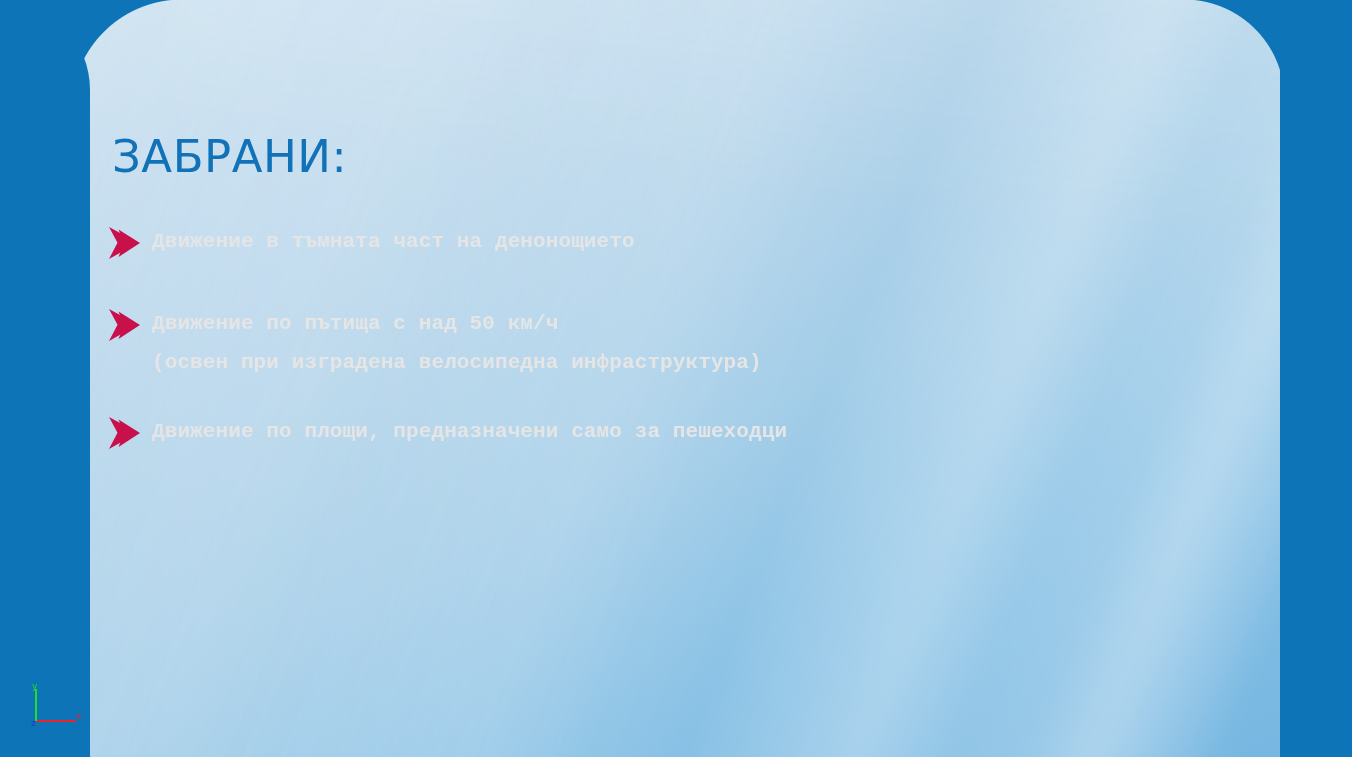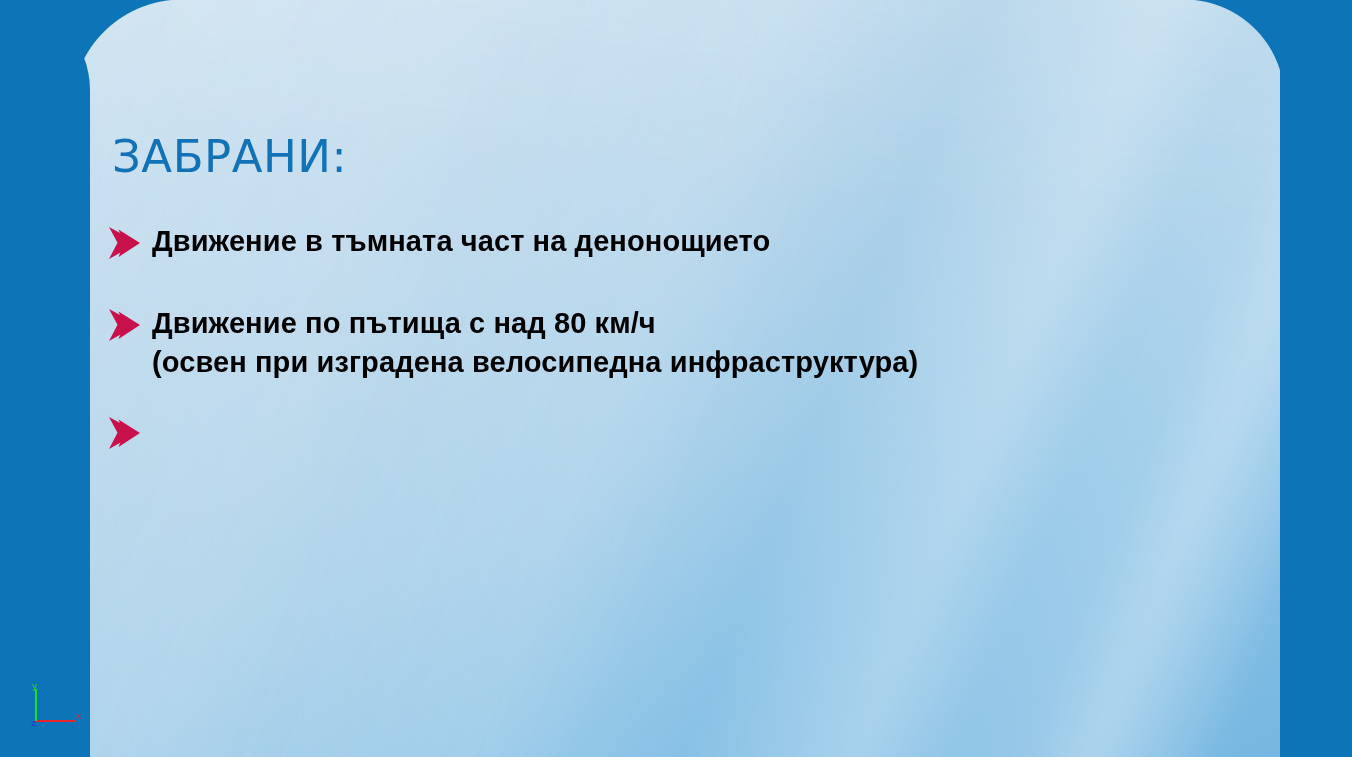--- a/index.html
+++ b/index.html
@@ -151,25 +151,25 @@
     align-items:flex-start;
   }
   .bullet-marker {
     flex:0 0 auto;
     width:42px; height:38px;
     margin-right:4px;
     margin-top:2px;
   }
   .bullet-marker svg { display:block; width:42px; height:38px; }
   .bullet-text {
-    font-family:Liberation Sans, sans-serif;
+    font-family:Liberation Mono, monospace;
     font-weight:bold;
-    font-size:29px;
+    font-size:21px;
     line-height:39px;
-    color:#000000;
+    color:#e5e5e5;
     letter-spacing:0.1px;
     white-space:pre-line;
   }
 
   .gap-1 { height:42px; }
   .gap-2 { height:30px; }
   .gap-3 { height:62px; }
 
   
   .axis-gizmo {
@@ -217,33 +217,34 @@
 
       <div class="gap-1"></div>
 
       <div class="bullet-row">
         <span class="bullet-marker">
           <svg viewBox="0 0 42 38" xmlns="http://www.w3.org/2000/svg">
             <path d="M3 3 L32 18.8 L3 35 L11.5 18.8 Z" fill="#C8104B"></path>
             <path d="M12.5 5.5 L34 18.9 L12.5 33 L18 18.9 Z" fill="#C8104B"></path>
           </svg>
         </span>
-        <span class="bullet-text">Движение по пътища с над 80 км/ч
+        <span class="bullet-text">Движение по пътища с над 50 км/ч
 (освен при изградена велосипедна инфраструктура)</span>
       </div>
 
       <div class="gap-2"></div>
 
       <div class="bullet-row">
         <span class="bullet-marker">
           <svg viewBox="0 0 42 38" xmlns="http://www.w3.org/2000/svg">
             <path d="M3 3 L32 18.8 L3 35 L11.5 18.8 Z" fill="#C8104B"></path>
             <path d="M12.5 5.5 L34 18.9 L12.5 33 L18 18.9 Z" fill="#C8104B"></path>
           </svg>
         </span>
+        <span class="bullet-text">Движение по площи, предназначени само за пешеходци</span>
       </div>
 
       <div class="gap-3"></div>
 
 
     </div>
   </div>
 
   <div class="axis-gizmo">
     <svg viewBox="0 0 56 52" xmlns="http://www.w3.org/2000/svg">

